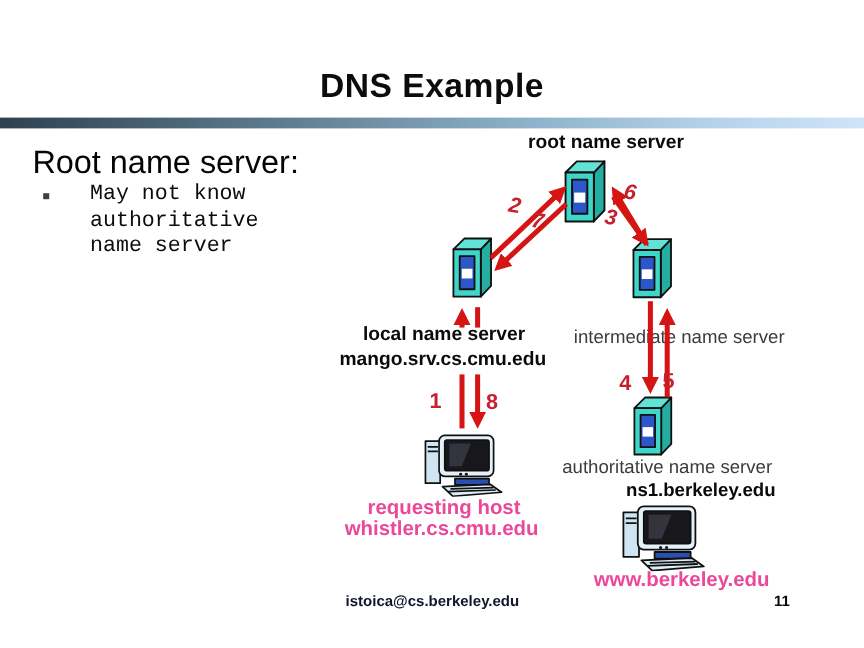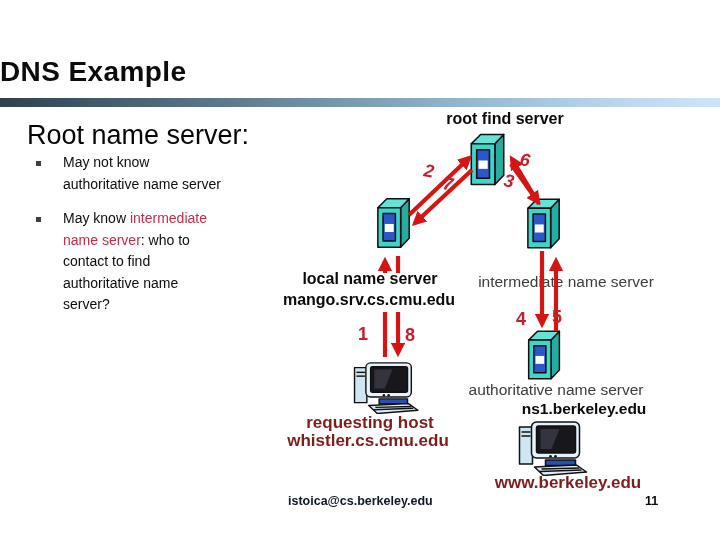--- a/index.html
+++ b/index.html
@@ -12,38 +12,38 @@
     --bar-dark:#2e4150;
     --bar-light:#cfe4f8;
   }
   html,body{margin:0;padding:0;background:#fff;}
   .slide{position:relative;width:720px;height:540px;background:#ffffff;overflow:hidden;
          font-family:"Liberation Sans",sans-serif;}
 
   .abs{position:absolute;}
   .ctr{transform:translateX(-50%);}
 
-  .title{left:0;right:0;top:56px;font-size:28px;font-weight:700;
+  .title{left:0;right:0;top:56px;text-align:center;font-size:28px;font-weight:700;
          color:#0c0c0c;letter-spacing:.4px;z-index:1;}
   .divider{left:0;top:98px;width:720px;height:9px;z-index:1;
            background:linear-gradient(to right,var(--bar-dark) 0%,#5d7b8e 32%,#8fb3cc 62%,#b9d5ee 85%,var(--bar-light) 100%);}
 
   .heading{left:27px;top:120px;font-size:27px;font-weight:400;color:#050505;z-index:2;}
   .bullets{left:34px;top:152px;width:232px;z-index:2;}
   .bullet{display:flex;margin-bottom:13px;}
   .bullet .sq{width:5px;height:5px;background:#3f3f3f;margin:9px 0 0 2px;flex:none;}
-  .btxt{margin-left:22px;font-size:14px;line-height:21.5px;color:#0c0c0c;white-space:pre-line;}
+  .btxt{margin-left:34px;font-size:18px;line-height:21.5px;color:#0c0c0c;white-space:pre-line;font-family:Liberation Mono, monospace;}
   .red{color:var(--text-red);}
 
   .labels{position:absolute;inset:0;z-index:2;}
   .lbl{position:absolute;white-space:nowrap;}
   .b16{font-size:16px;font-weight:700;color:#0a0a0a;}
   .r15{font-size:15.5px;font-weight:400;color:#3c3c3c;}
   .b15{font-size:15.5px;font-weight:700;color:#0a0a0a;}
-  .b17{font-size:17px;font-weight:700;color:#7f1d1d;}
+  .b17{font-size:17px;font-weight:700;color:#ec4899;}
 
   .diagram-svg{position:absolute;left:0;top:0;z-index:3;pointer-events:none;}
   .arrow{stroke:var(--arrow-red);stroke-width:4.2;fill:none;}
   .ah-fill{fill:var(--arrow-red);}
 
   .step{position:absolute;z-index:5;font-size:18px;font-weight:700;color:var(--step-red);}
   .tilt{font-style:italic;transform:rotate(10deg);}
   #step-1{left:358px;top:324px;}
   #step-8{left:405px;top:325px;}
   #step-2{left:424px;top:161px;}
@@ -76,32 +76,24 @@
   <div class="abs divider"></div>
 
   <div class="abs heading">Root name server:</div>
 
   <div class="abs bullets">
     <div class="bullet">
       <span class="sq"></span>
       <span class="btxt">May not know
 authoritative name server</span>
     </div>
-    <div class="bullet">
-      <span class="sq"></span>
-      <span class="btxt"><span>May know </span><span class="red">intermediate
-name server</span><span>: who to
-contact to find
-authoritative name
-server?</span></span>
-    </div>
   </div>
 
   <div class="labels">
-    <div class="lbl ctr b16" id="lbl-root">root find server</div>
+    <div class="lbl ctr b16" id="lbl-root">root name server</div>
     <div class="lbl ctr b16" id="lbl-local-host">mango.srv.cs.cmu.edu</div>
     <div class="lbl ctr b16" id="lbl-local">local name server</div>
     <div class="lbl ctr r15" id="lbl-int">intermediate name server</div>
     <div class="lbl ctr r15" id="lbl-auth">authoritative name server</div>
     <div class="lbl ctr b15" id="lbl-auth-host">ns1.berkeley.edu</div>
     <div class="lbl ctr b17" id="lbl-req">requesting host</div>
     <div class="lbl ctr b17" id="lbl-req-host">whistler.cs.cmu.edu</div>
     <div class="lbl ctr b17" id="lbl-www">www.berkeley.edu</div>
   </div>
 

